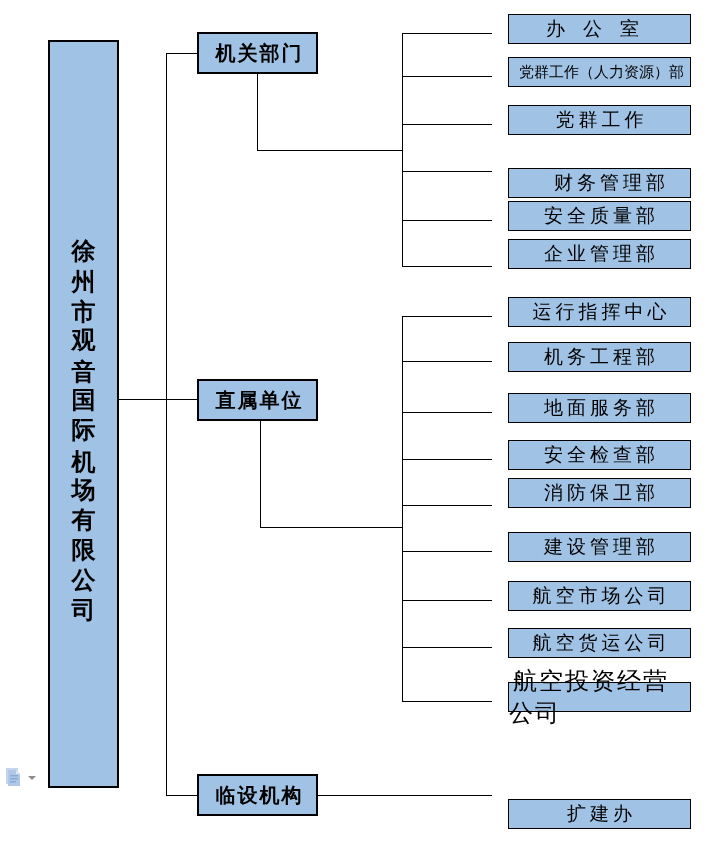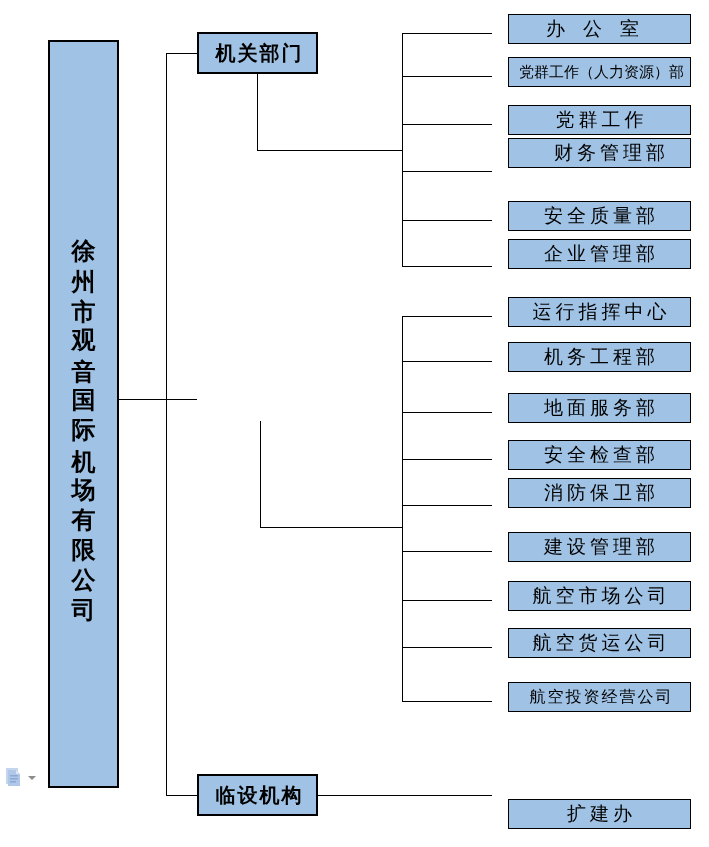--- a/index.html
+++ b/index.html
@@ -35,21 +35,21 @@
     left:197px;width:121px;height:42px;
     border-width:2px;
     font-weight:bold;font-size:20px;letter-spacing:2px;
   }
   .node{
     left:492px;width:183px;height:30px;
     font-size:19px;letter-spacing:4px;margin-left:16px;
   }
   .node.s-wide{letter-spacing:18px;}
   .node.s-small{font-size:15px;letter-spacing:0;}
-  .node.s-tight{font-size:16px;letter-spacing:2px;}
+  .node.s-tight{font-size:24px;letter-spacing:2px;}
   .node span,.cat-box span{text-indent:4px;} 
   
   .hline,.vline{position:absolute;background:#000;}
   .hline{height:1px;}
   .vline{width:1px;}
   
   .paste-btn{position:absolute;left:4px;top:765px;width:34px;height:24px;}
   .paste-btn svg{display:block;}
 </style>
 </head>
@@ -90,34 +90,37 @@
 
   <div class="hline" style="left:318px;top:795px;width:174px;"></div>
 
   <div class="box root-box">
     <span class="vtext">徐州市观音国际机场有限公司</span>
   </div>
 
   <div class="box cat-box" style="top:32px;">
     <span>机关部门</span>
   </div>
+  <div class="box cat-box" style="top:379px;">
+    <span>直属单位</span>
+  </div>
   <div class="box cat-box" style="top:774px;justify-content:center;">
     <span>临设机构</span>
   </div>
 
   <div class="box node s-wide" style="top:14px;">
     <span>办公室</span>
   </div>
   <div class="box node s-small" style="top:57px;">
     <span>党群工作（人力资源）部</span>
   </div>
   <div class="box node" style="top:105px;">
     <span>党群工作</span>
   </div>
-  <div class="box node" style="top:138px;padding-left:20px;">
+  <div class="box node" style="top:168px;padding-left:20px;">
     <span>财务管理部</span>
   </div>
   <div class="box node" style="top:201px;">
     <span>安全质量部</span>
   </div>
   <div class="box node" style="top:239px;">
     <span>企业管理部</span>
   </div>
 
   <div class="box node" style="top:297px;">

